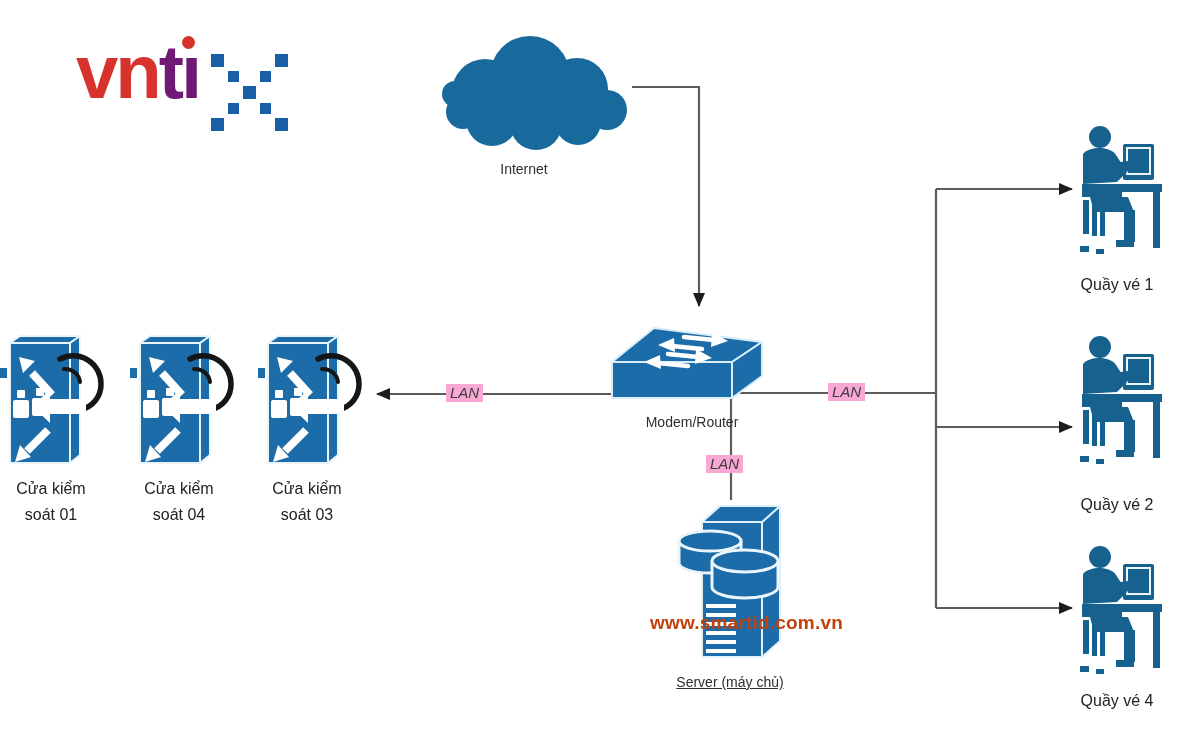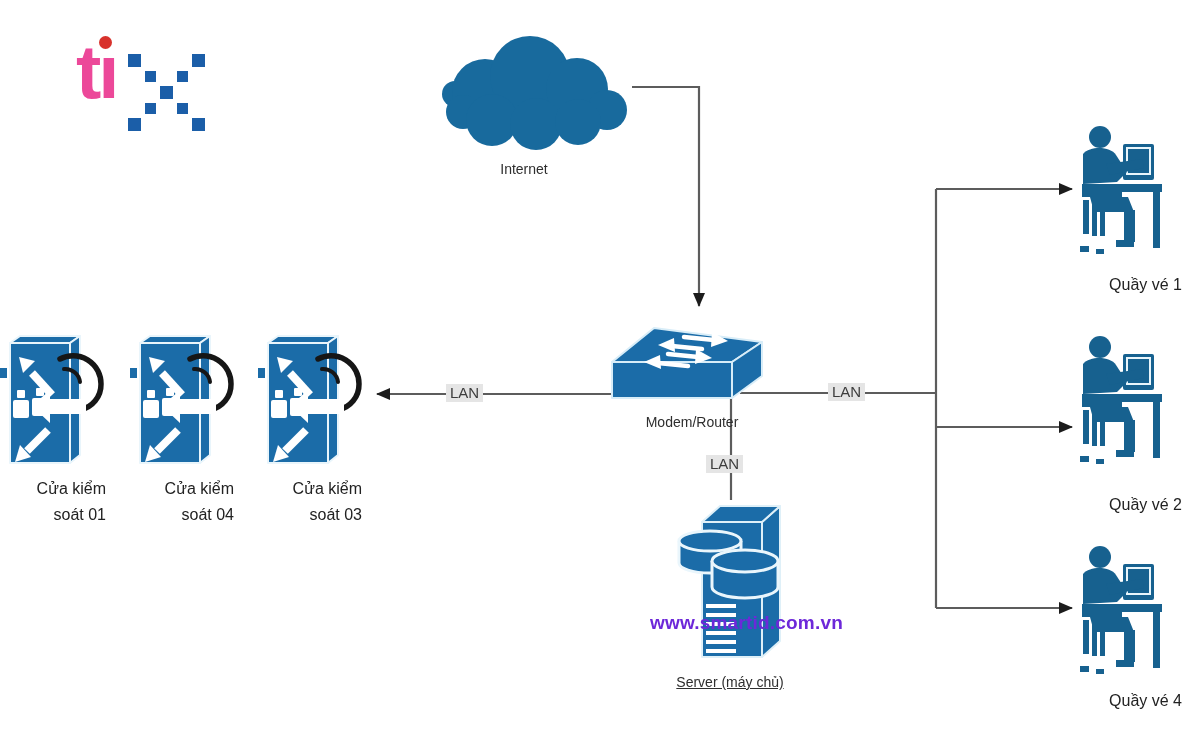--- a/index.html
+++ b/index.html
@@ -7,35 +7,35 @@
     position:relative;width:1200px;height:750px;background:#ffffff;overflow:hidden;
     font-family:"Liberation Sans", sans-serif;
   }
   .abs{position:absolute;}
   .wires{position:absolute;left:0;top:0;width:1200px;height:750px;}
   .wire{fill:none;stroke:#5c5c5c;stroke-width:2.2px;}
   .node-label{
     position:absolute;text-align:center;color:#2e2e2e;font-size:14px;line-height:1.25;
   }
   .lan-label{
-    position:absolute;color:#3d3d3d;font-size:15px;background:#e5e5e5;padding:0 4px;line-height:1.2;
+    position:absolute;color:#3d3d3d;font-size:15px;background:#f9a8d4;padding:0 4px;line-height:1.2;font-style:italic;
   }
   .gate-label,.counter-label{
-    position:absolute;text-align:right;color:#222222;font-size:16px;line-height:26px;
+    position:absolute;text-align:center;color:#222222;font-size:16px;line-height:26px;
   }
   .watermark{
     position:absolute;left:634px;top:612px;width:225px;text-align:center;
-    font-size:19px;font-weight:700;color:#6d28d9;letter-spacing:.2px;z-index:6;
+    font-size:19px;font-weight:700;color:#c2410c;letter-spacing:.2px;z-index:6;
   }
   
   .logo{position:absolute;left:76px;top:34px;display:flex;align-items:flex-start;z-index:5;}
   .logo-part{font-size:76px;font-weight:700;line-height:1;letter-spacing:-3px;}
   .logo-vn{color:#d8322c;}
   .logo-ti-wrap{position:relative;}
-  .logo-ti{color:#ec4899;}
+  .logo-ti{color:#701a75;}
   .logo-i-dot{position:absolute;top:2px;right:4px;width:13px;height:13px;border-radius:50%;background:#d8322c;}
   .x-grid{position:relative;width:78px;height:78px;margin-left:12px;margin-top:20px;}
   .xd{position:absolute;background:#1b5ea8;}
   .xd-b{width:13px;height:13px;}
   .xd-s{width:11px;height:11px;}
   svg{display:block;}
 </style>
 </head>
 <body>
 
@@ -51,20 +51,21 @@
     <path class="wire" d="M612,394 H377" marker-end="url(#ah)"></path>
     <path class="wire" d="M740,393 H936"></path>
     <path class="wire" d="M936,189 V608"></path>
     <path class="wire" d="M936,189 H1072" marker-end="url(#ah)"></path>
     <path class="wire" d="M936,427 H1072" marker-end="url(#ah)"></path>
     <path class="wire" d="M936,608 H1072" marker-end="url(#ah)"></path>
     <path class="wire" d="M731,399 V500"></path>
   </svg>
 
   <div class="logo">
+    <span class="logo-part logo-vn">vn</span>
     <span class="logo-ti-wrap">
       <span class="logo-part logo-ti">tı</span>
       <span class="logo-i-dot"></span>
     </span>
     <span class="x-grid">
       <span class="xd xd-b" style="left:0;top:0;"></span>
       <span class="xd xd-b" style="left:64px;top:0;"></span>
       <span class="xd xd-s" style="left:17px;top:17px;"></span>
       <span class="xd xd-s" style="left:49px;top:17px;"></span>
       <span class="xd xd-b" style="left:32px;top:32px;"></span>

